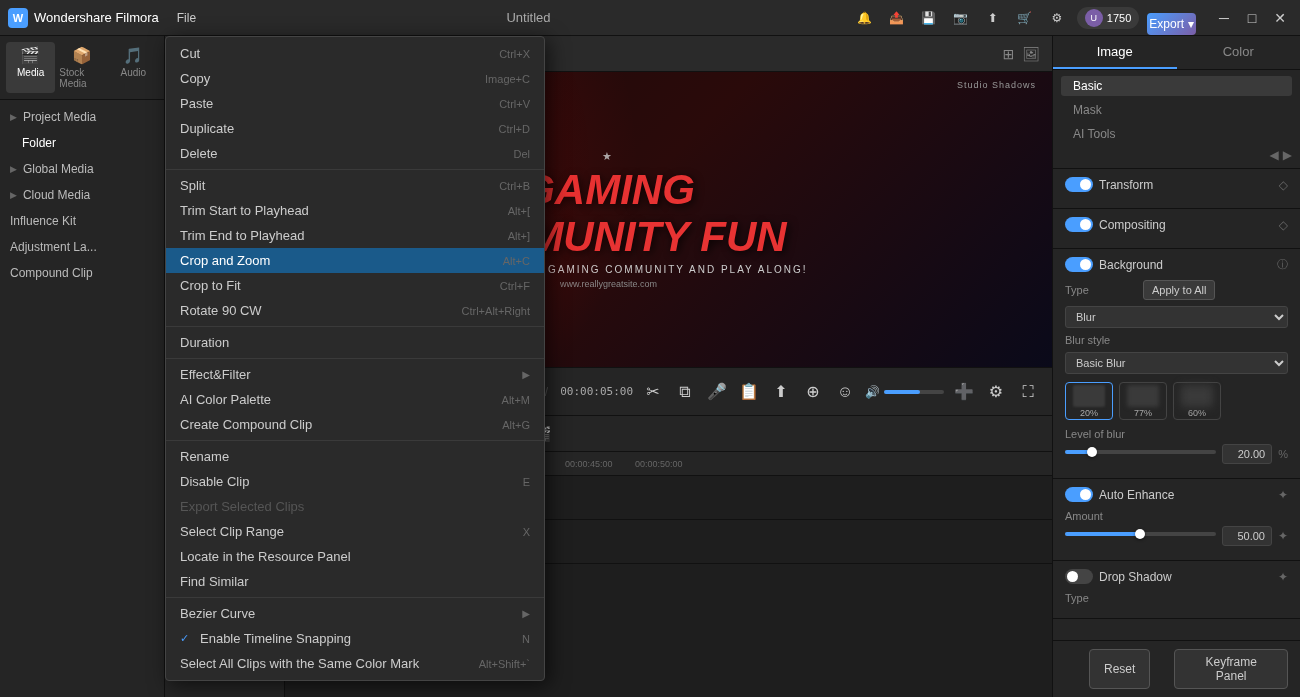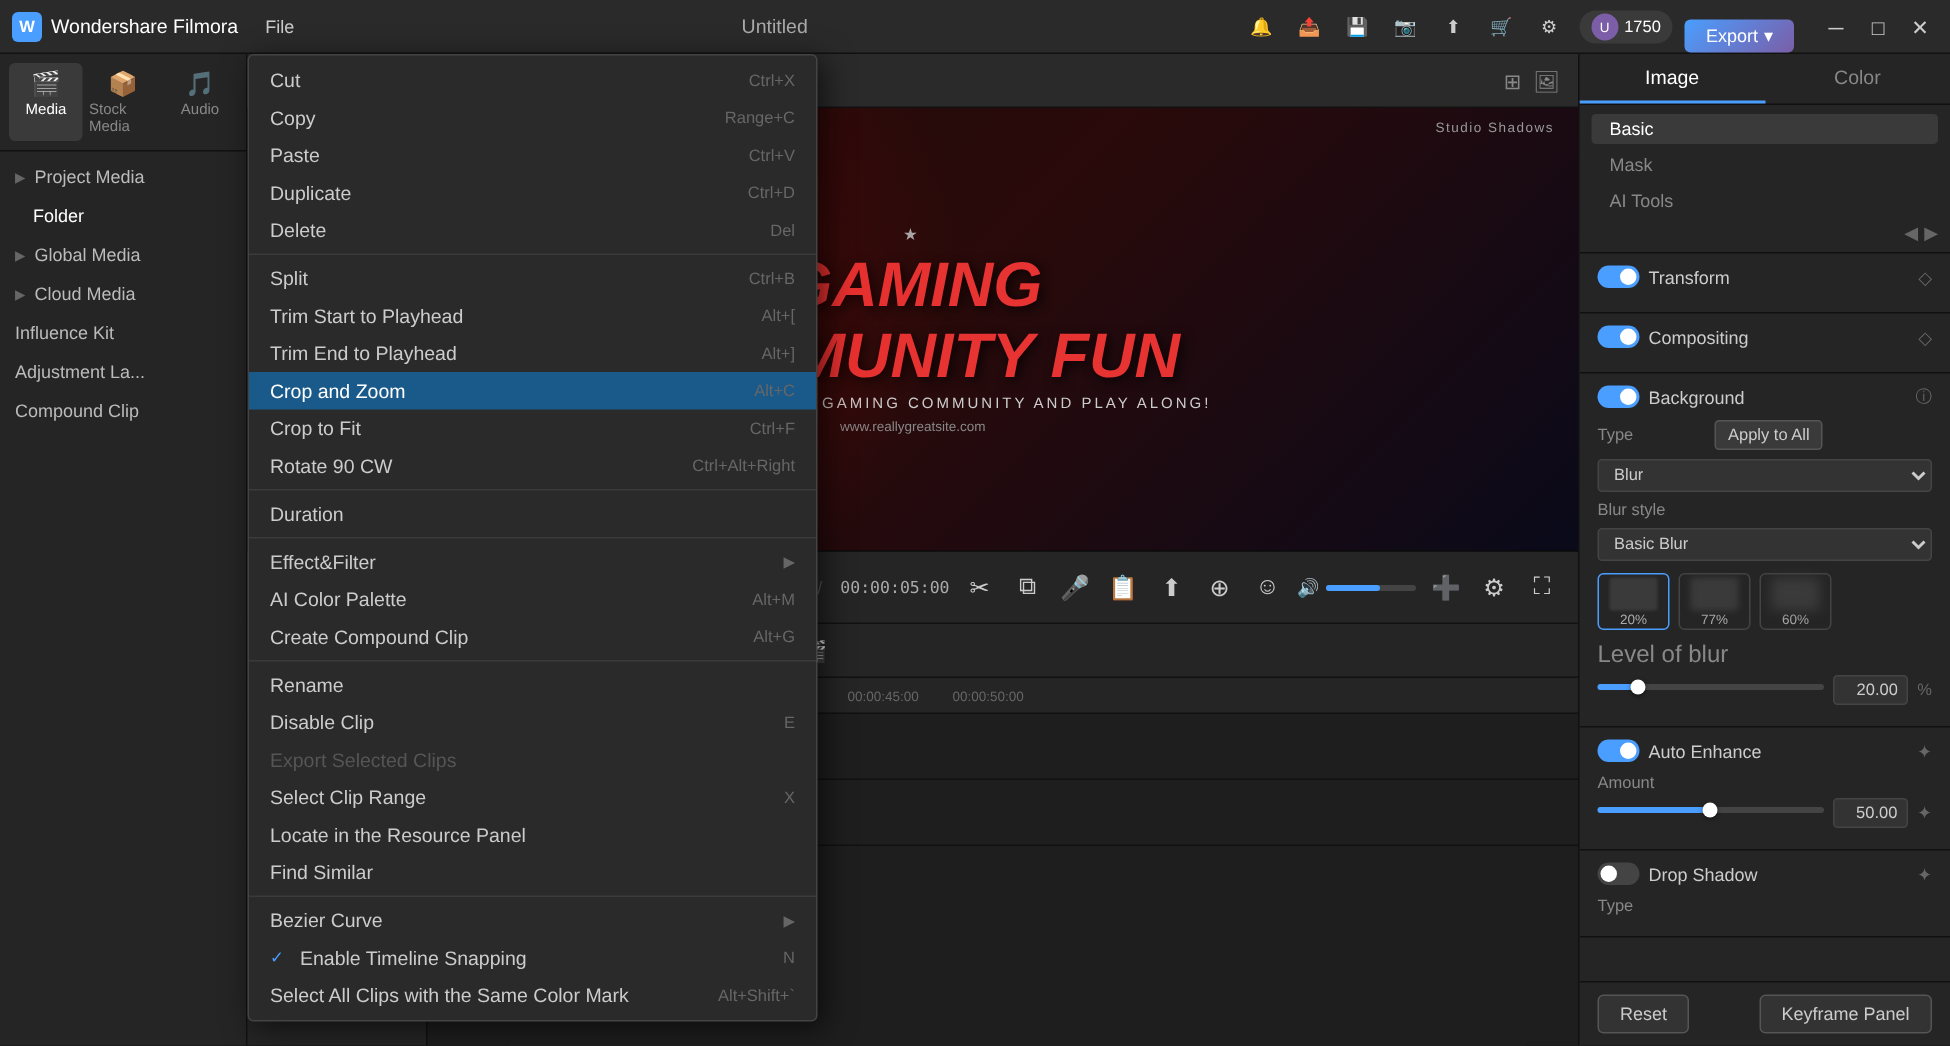--- a/index.html
+++ b/index.html
@@ -56,21 +56,21 @@
       display: flex; align-items: center; gap: 4px;
       background: #3a3a3a;
       border-radius: 12px;
       padding: 2px 8px;
       font-size: 11px; color: #fff;
     }
     .user-avatar { width: 18px; height: 18px; border-radius: 50%; background: #7b5ea7; display: flex; align-items: center; justify-content: center; font-size: 9px; color: #fff; }
     .export-btn {
       background: linear-gradient(135deg, #4a9eff, #7b5ea7);
       color: #fff; border: none; border-radius: 4px;
-      padding: 4px 14px; font-size: 12px; cursor: pointer;
+      padding: 4px 2px; font-size: 12px; cursor: pointer;
       display: flex; align-items: center; gap: 4px; margin-top: 12px;
     }
     .win-controls { display: flex; gap: 4px; margin-left: 8px; }
     .win-btn { width: 24px; height: 24px; display: flex; align-items: center; justify-content: center; border-radius: 3px; cursor: pointer; color: #ccc; font-size: 14px; }
 
     
     .main-layout {
       display: flex;
       height: calc(697px - 36px);
     }
@@ -451,21 +451,21 @@
       border: 1px solid #444;
       flex-direction: column;
       gap: 1px;
     }
     .blur-box.active { border-color: #4a9eff; text-align: center; }
     .blur-box-inner { width: 32px; height: 22px; background: #3a3a3a; border-radius: 2px; }
 
     .slider-row {
       margin: 4px 0 6px;
     }
-    .slider-label { color: #888; font-size: 16px; margin-bottom: 1px; }
+    .slider-label { color: #888; font-size: 11px; margin-bottom: 1px; }
     .slider-track {
       height: 4px;
       background: #444;
       border-radius: 2px;
       position: relative;
       margin-bottom: 4px;
     }
     .slider-fill { height: 100%; background: #4a9eff; border-radius: 2px; }
     .slider-thumb {
       width: 10px; height: 10px;
@@ -509,20 +509,21 @@
       border-top: 1px solid #111;
     }
     .reset-btn, .keyframe-btn {
       padding: 5px 14px;
       border-radius: 4px;
       font-size: 12px;
       cursor: pointer;
       border: 1px solid #555;
       background: #333;
       color: #ccc;
+      margin-left: 24px;
     }
     .amount-label { color: #888; font-size: 11px; margin-bottom: 4px; }
   </style>
 </head>
 <body>
 
 <div class="titlebar">
   <div class="titlebar-logo">
     <div class="logo-icon">W</div>
     <span>Wondershare Filmora</span>
@@ -717,21 +718,21 @@
     </div>
   </div>
 
   <div class="context-menu" style="top: 36px; left: 165px;">
     <div class="ctx-item">
       <span>Cut</span>
       <span class="ctx-shortcut">Ctrl+X</span>
     </div>
     <div class="ctx-item">
       <span>Copy</span>
-      <span class="ctx-shortcut">Range+C</span>
+      <span class="ctx-shortcut">Image+C</span>
     </div>
     <div class="ctx-item">
       <span>Paste</span>
       <span class="ctx-shortcut">Ctrl+V</span>
     </div>
     <div class="ctx-item">
       <span>Duplicate</span>
       <span class="ctx-shortcut">Ctrl+D</span>
     </div>
     <div class="ctx-item">

